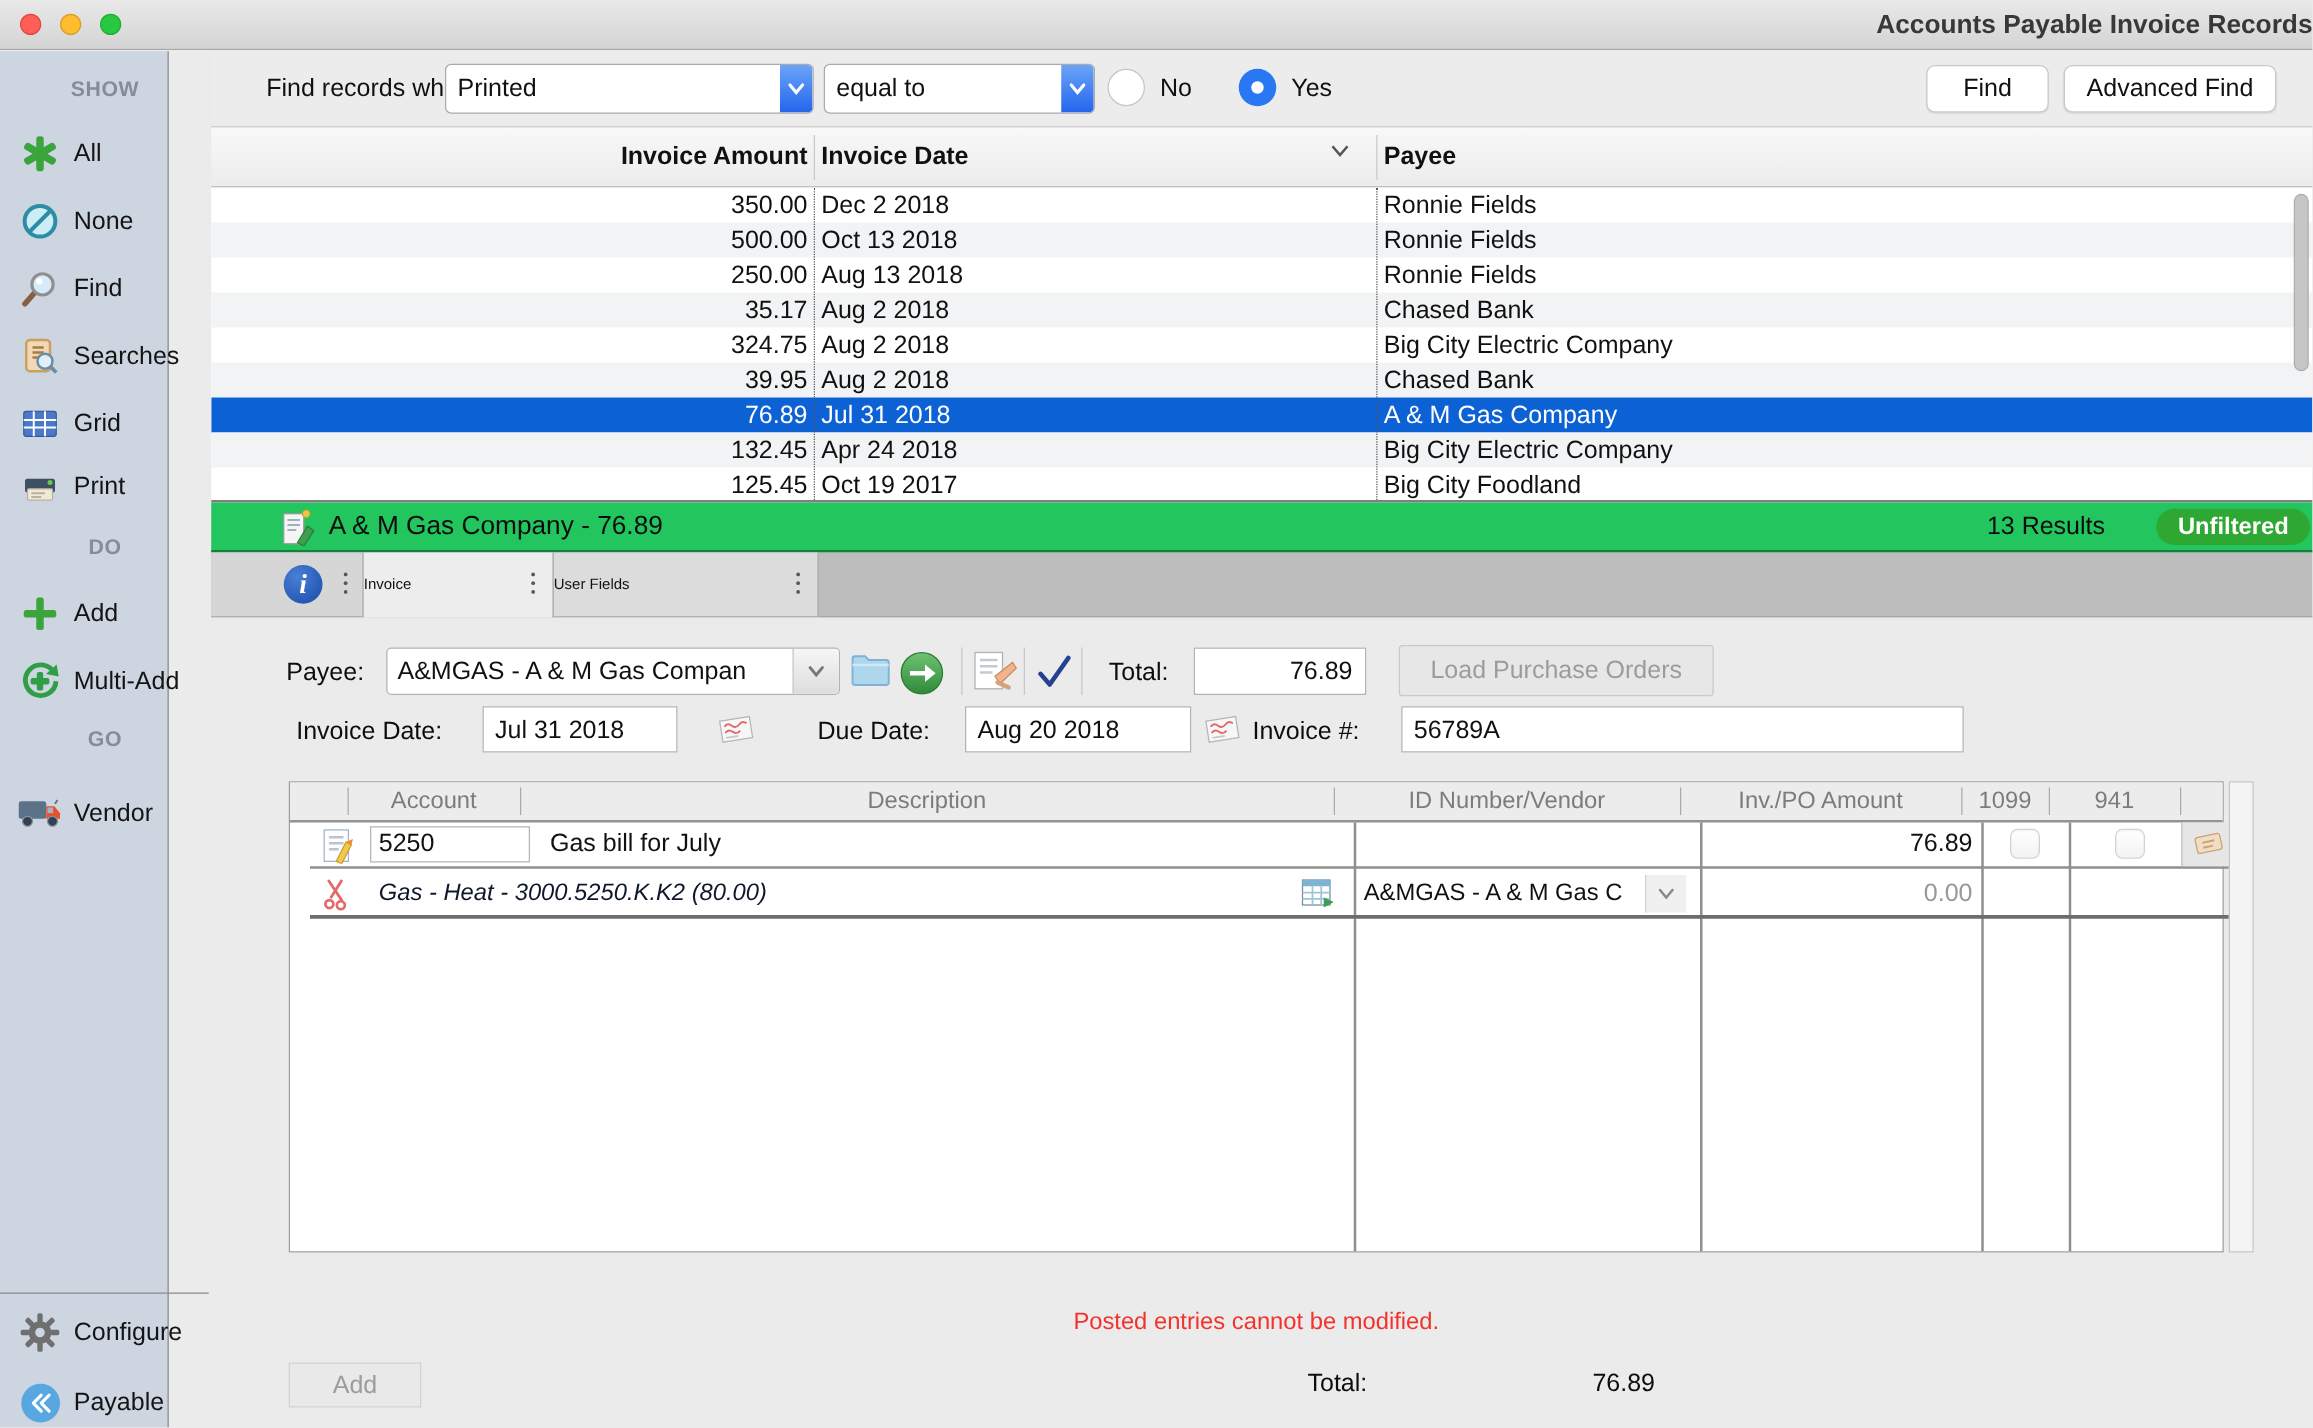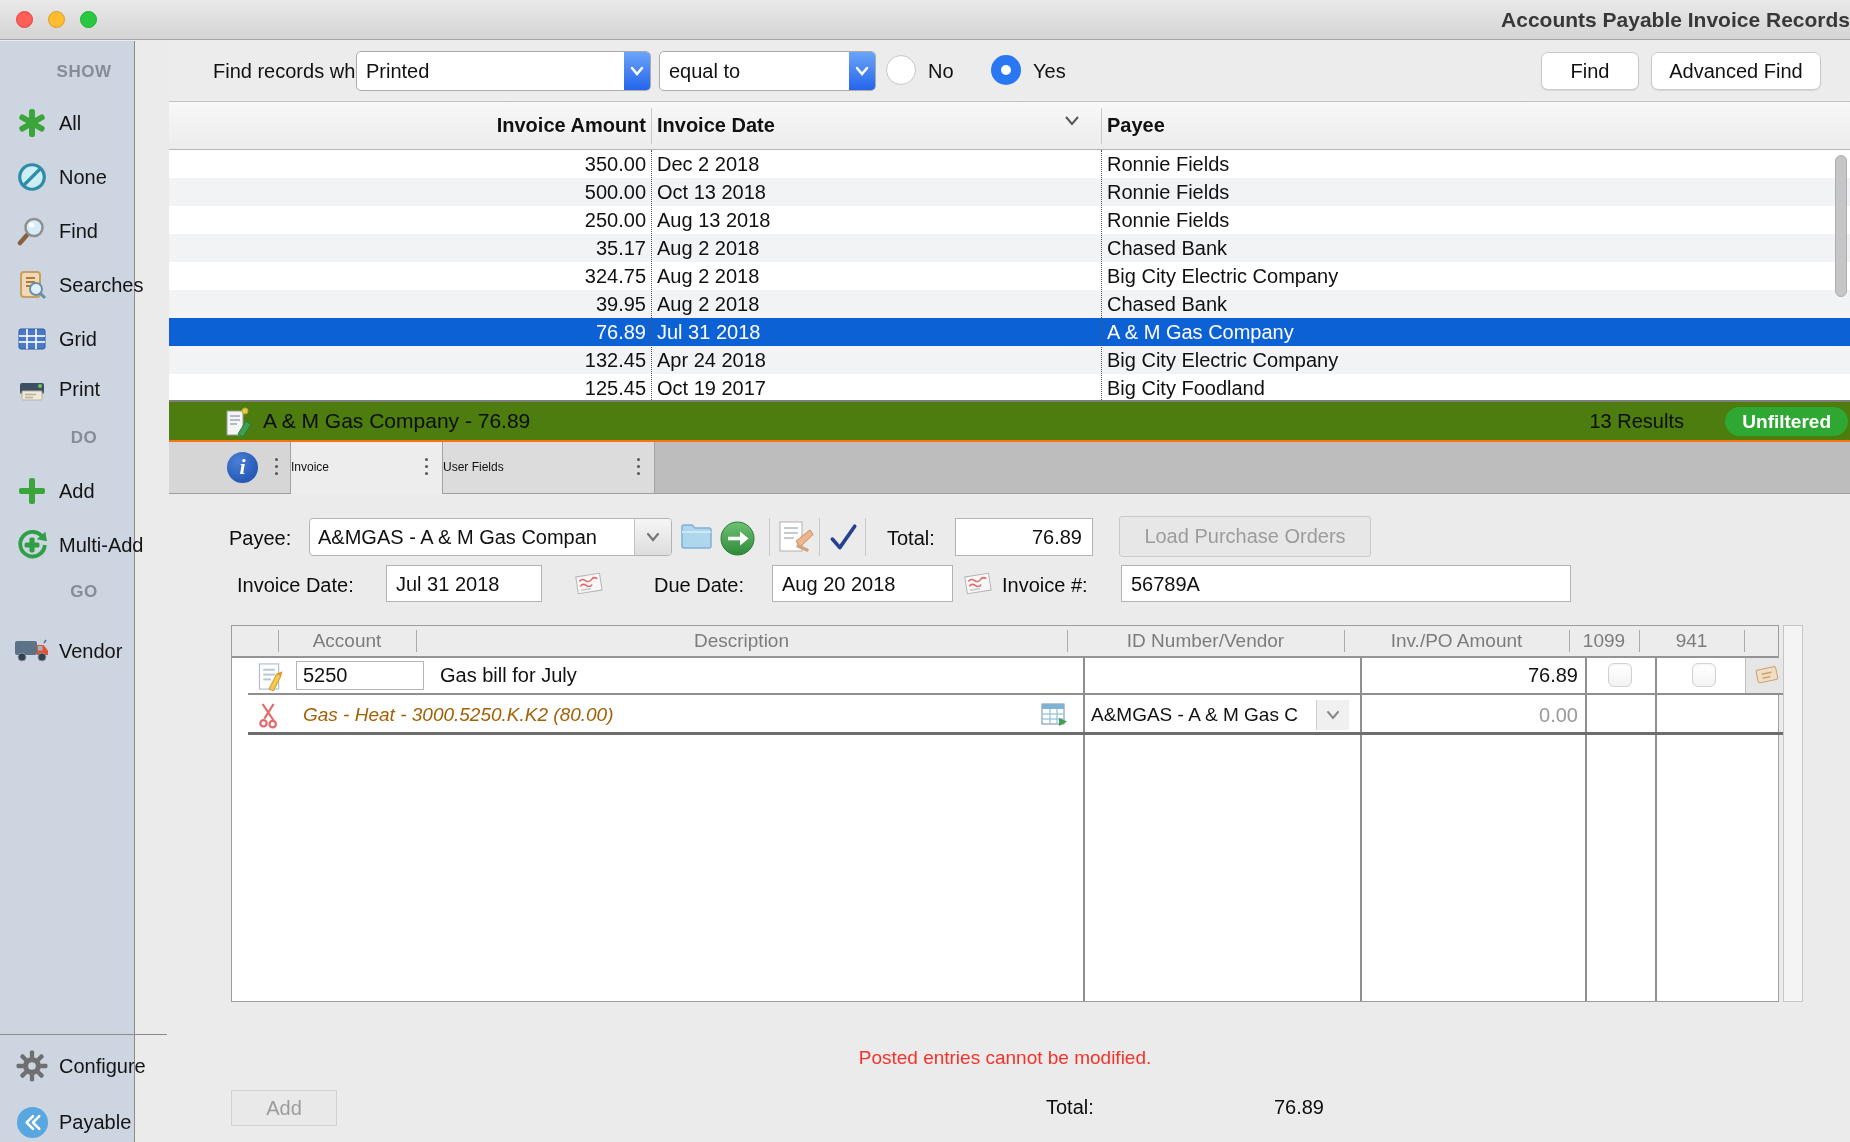--- a/index.html
+++ b/index.html
@@ -52,22 +52,22 @@
   .lrow{height:28px;display:flex;align-items:center;font-size:20px;white-space:nowrap;}
   .lrow.alt{background:#f1f3f4;}
   .lrow.selected{background:#0c61d5;color:#fff;}
   .c-amount{width:482px;text-align:right;padding-right:5px;box-sizing:border-box;flex:none;}
   .c-date{width:450px;padding-left:6px;box-sizing:border-box;flex:none;}
   .c-payee{flex:1;padding-left:6px;}
   .dot-sep{position:absolute;top:48px;height:250px;border-left:1px dotted #555;}
   .scroll-thumb{position:absolute;right:3px;top:53px;width:12px;height:142px;border-radius:6px;
     background:#c6c6c6;border:1px solid #adadad;box-sizing:border-box;}
   
-  .statusbar{position:absolute;left:169px;top:402px;width:1681px;height:40px;background:#4d7c0f;
-    border-bottom:2px solid #f97316;box-sizing:border-box;}
+  .statusbar{position:absolute;left:169px;top:402px;width:1681px;height:40px;background:#22c55e;
+    border-bottom:2px solid #15803d;box-sizing:border-box;}
   .rec-title{position:absolute;left:94px;top:7px;font-size:21px;color:#0d0d0d;}
   .rec-results{position:absolute;right:166px;top:8px;font-size:20px;color:#0d0d0d;}
   .badge{position:absolute;right:2px;top:5px;height:29px;line-height:29px;padding:0 17px;
     border-radius:15px;color:#fff;font-size:19px;font-weight:bold;}
   
   .tabstrip{position:absolute;left:169px;top:442px;width:1681px;height:52px;background:#bdbdbd;
     border-bottom:1px solid #9e9e9e;box-sizing:border-box;}
   .tab-seg{position:absolute;top:0;height:51px;border-right:1px solid #a2a2a2;box-sizing:border-box;}
   .tab-label{width:100%;font-size:12px;line-height:51px;color:#111;}
   .grip{position:absolute;top:16px;width:3px;height:3px;border-radius:50%;background:#575757;
@@ -96,21 +96,21 @@
   .gh-sep{position:absolute;top:4px;height:22px;border-left:1px solid #ababab;}
   .grid-body{position:absolute;left:16px;top:32px;width:100%;height:343px;}
   .gcol{position:absolute;top:0;height:100%;width:2px;background:#8f8f8f;}
   .grow{position:absolute;left:0;width:100%;box-sizing:border-box;}
   .cell-box{position:absolute;background:#fff;border:1px solid #b5b5b5;box-sizing:border-box;
     font-size:20px;padding:2px 0 0 6px;}
   .checkbox{position:absolute;width:24px;height:24px;border:1px solid #d2d2d2;border-radius:6px;
     background:linear-gradient(#fff,#f3f3f3);box-shadow:inset 0 1px 2px rgba(0,0,0,.05);box-sizing:border-box;}
   .gtext{position:absolute;font-size:20px;white-space:nowrap;}
   .gray{color:#999;}
-  .italic-entry{font-style:italic;font-size:19px;color:#a16207;}
+  .italic-entry{font-style:italic;font-size:19px;color:#0f172a;}
   .grid-scroll{position:absolute;left:1614px;top:131px;width:20px;height:377px;background:#f4f4f4;
     border:1px solid #c6c6c6;box-sizing:border-box;}
   .red-msg{position:absolute;left:62px;top:553px;width:1548px;text-align:center;
     font-size:19px;color:#f3322c;}
   svg{display:block;}
 </style>
 </head>
 <body>
 
 <div class="titlebar">

